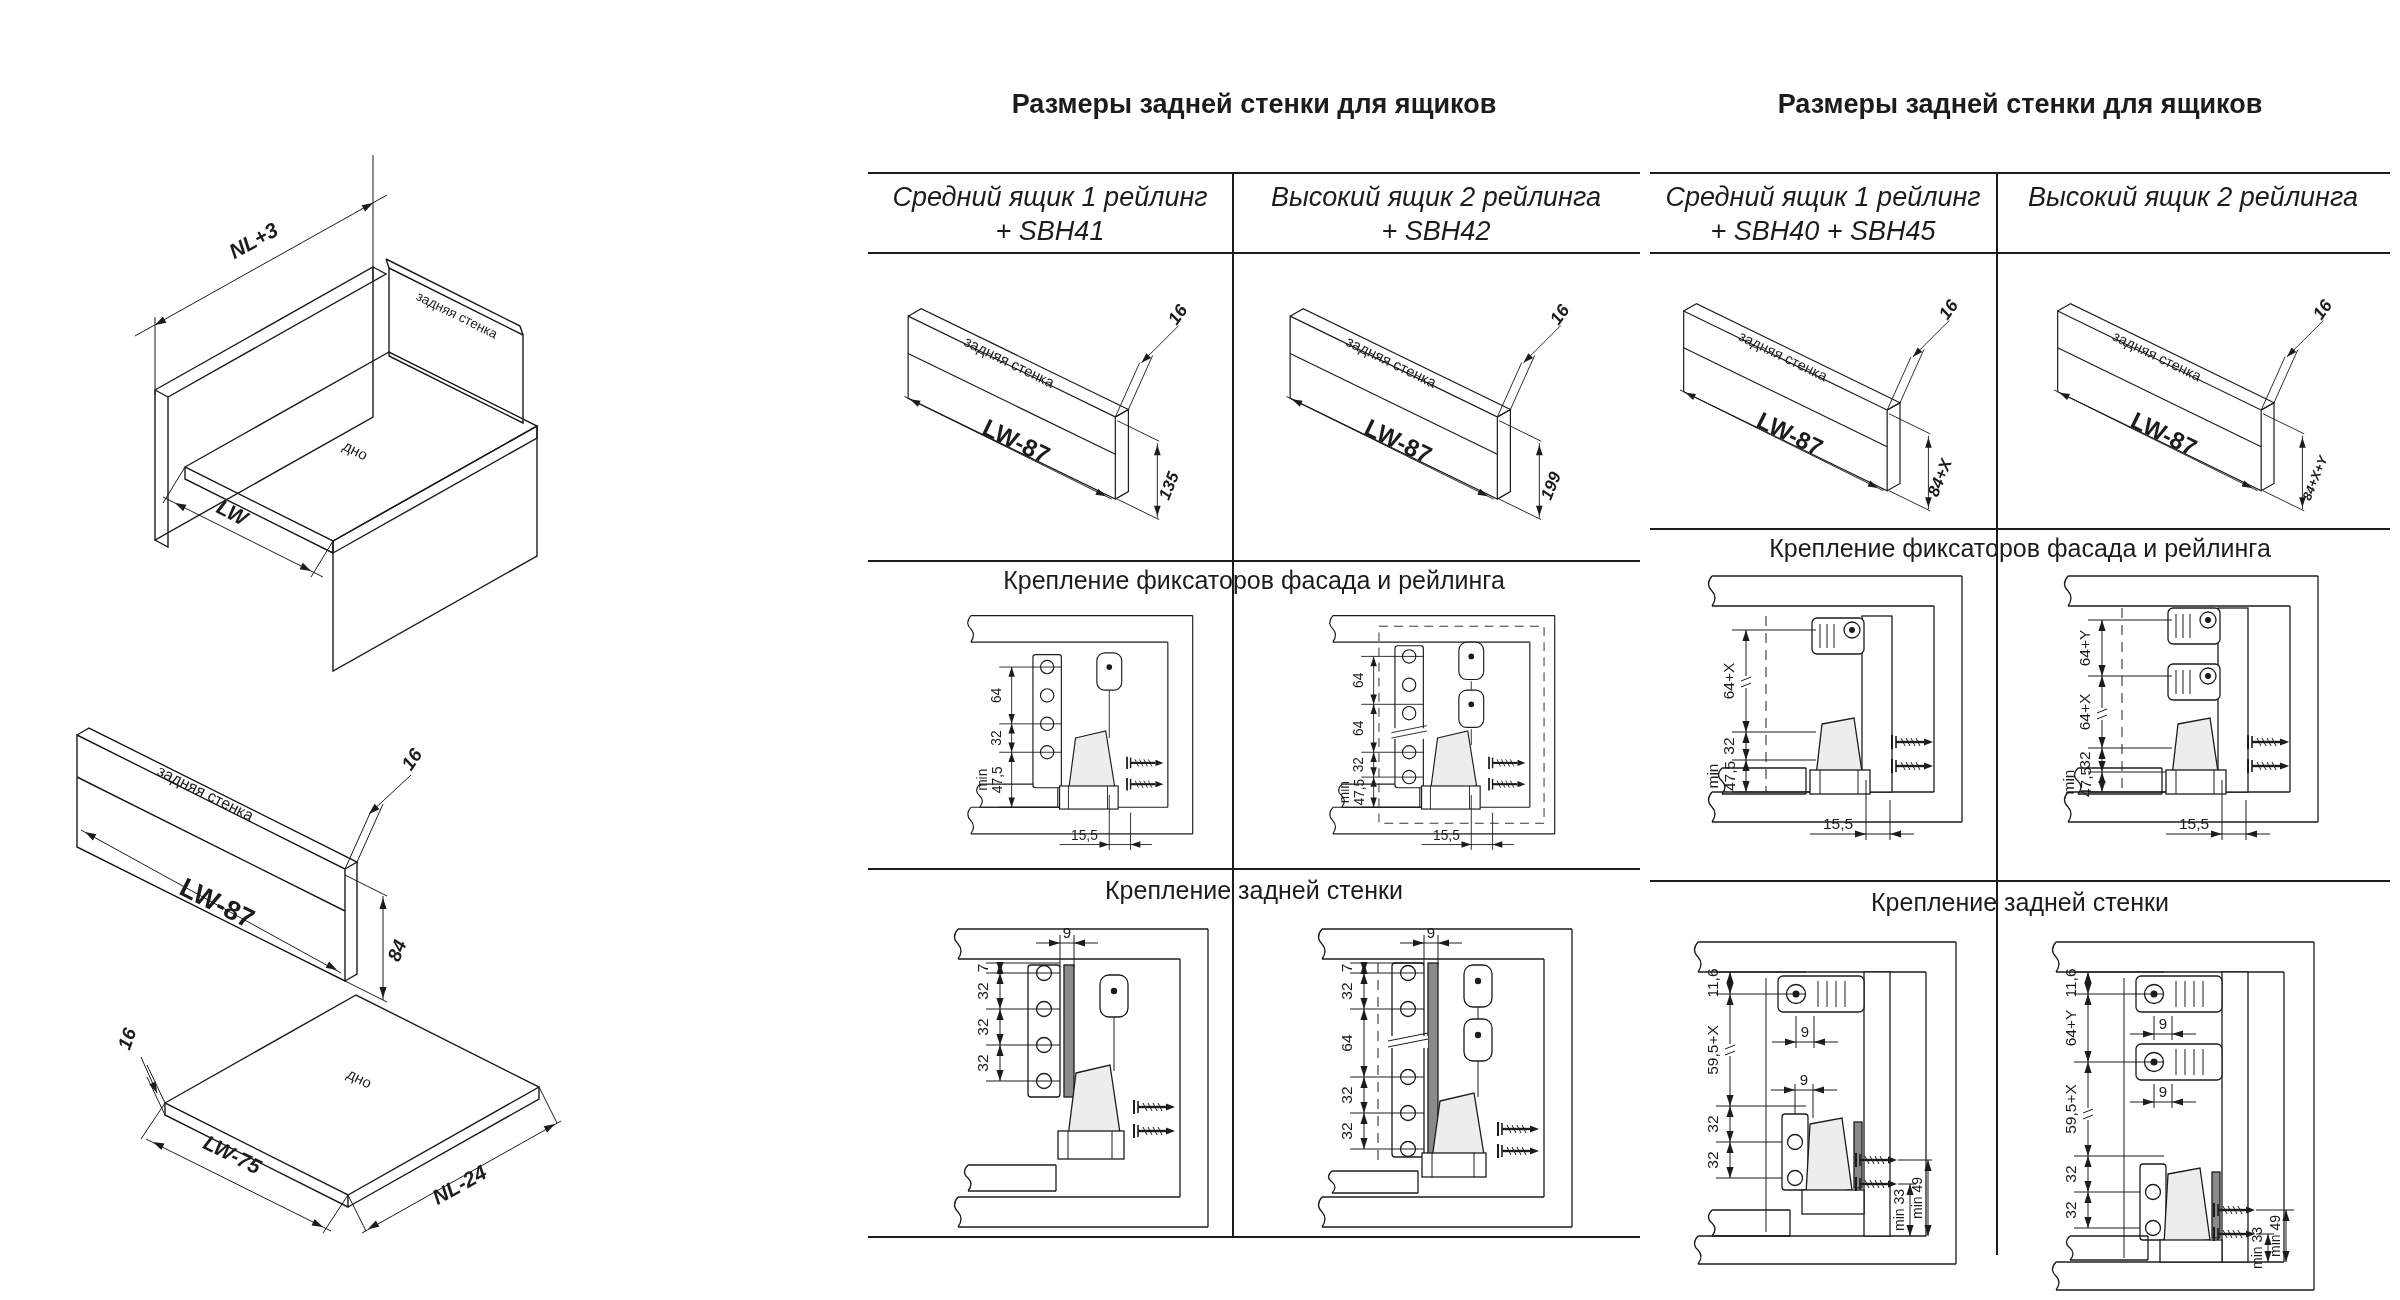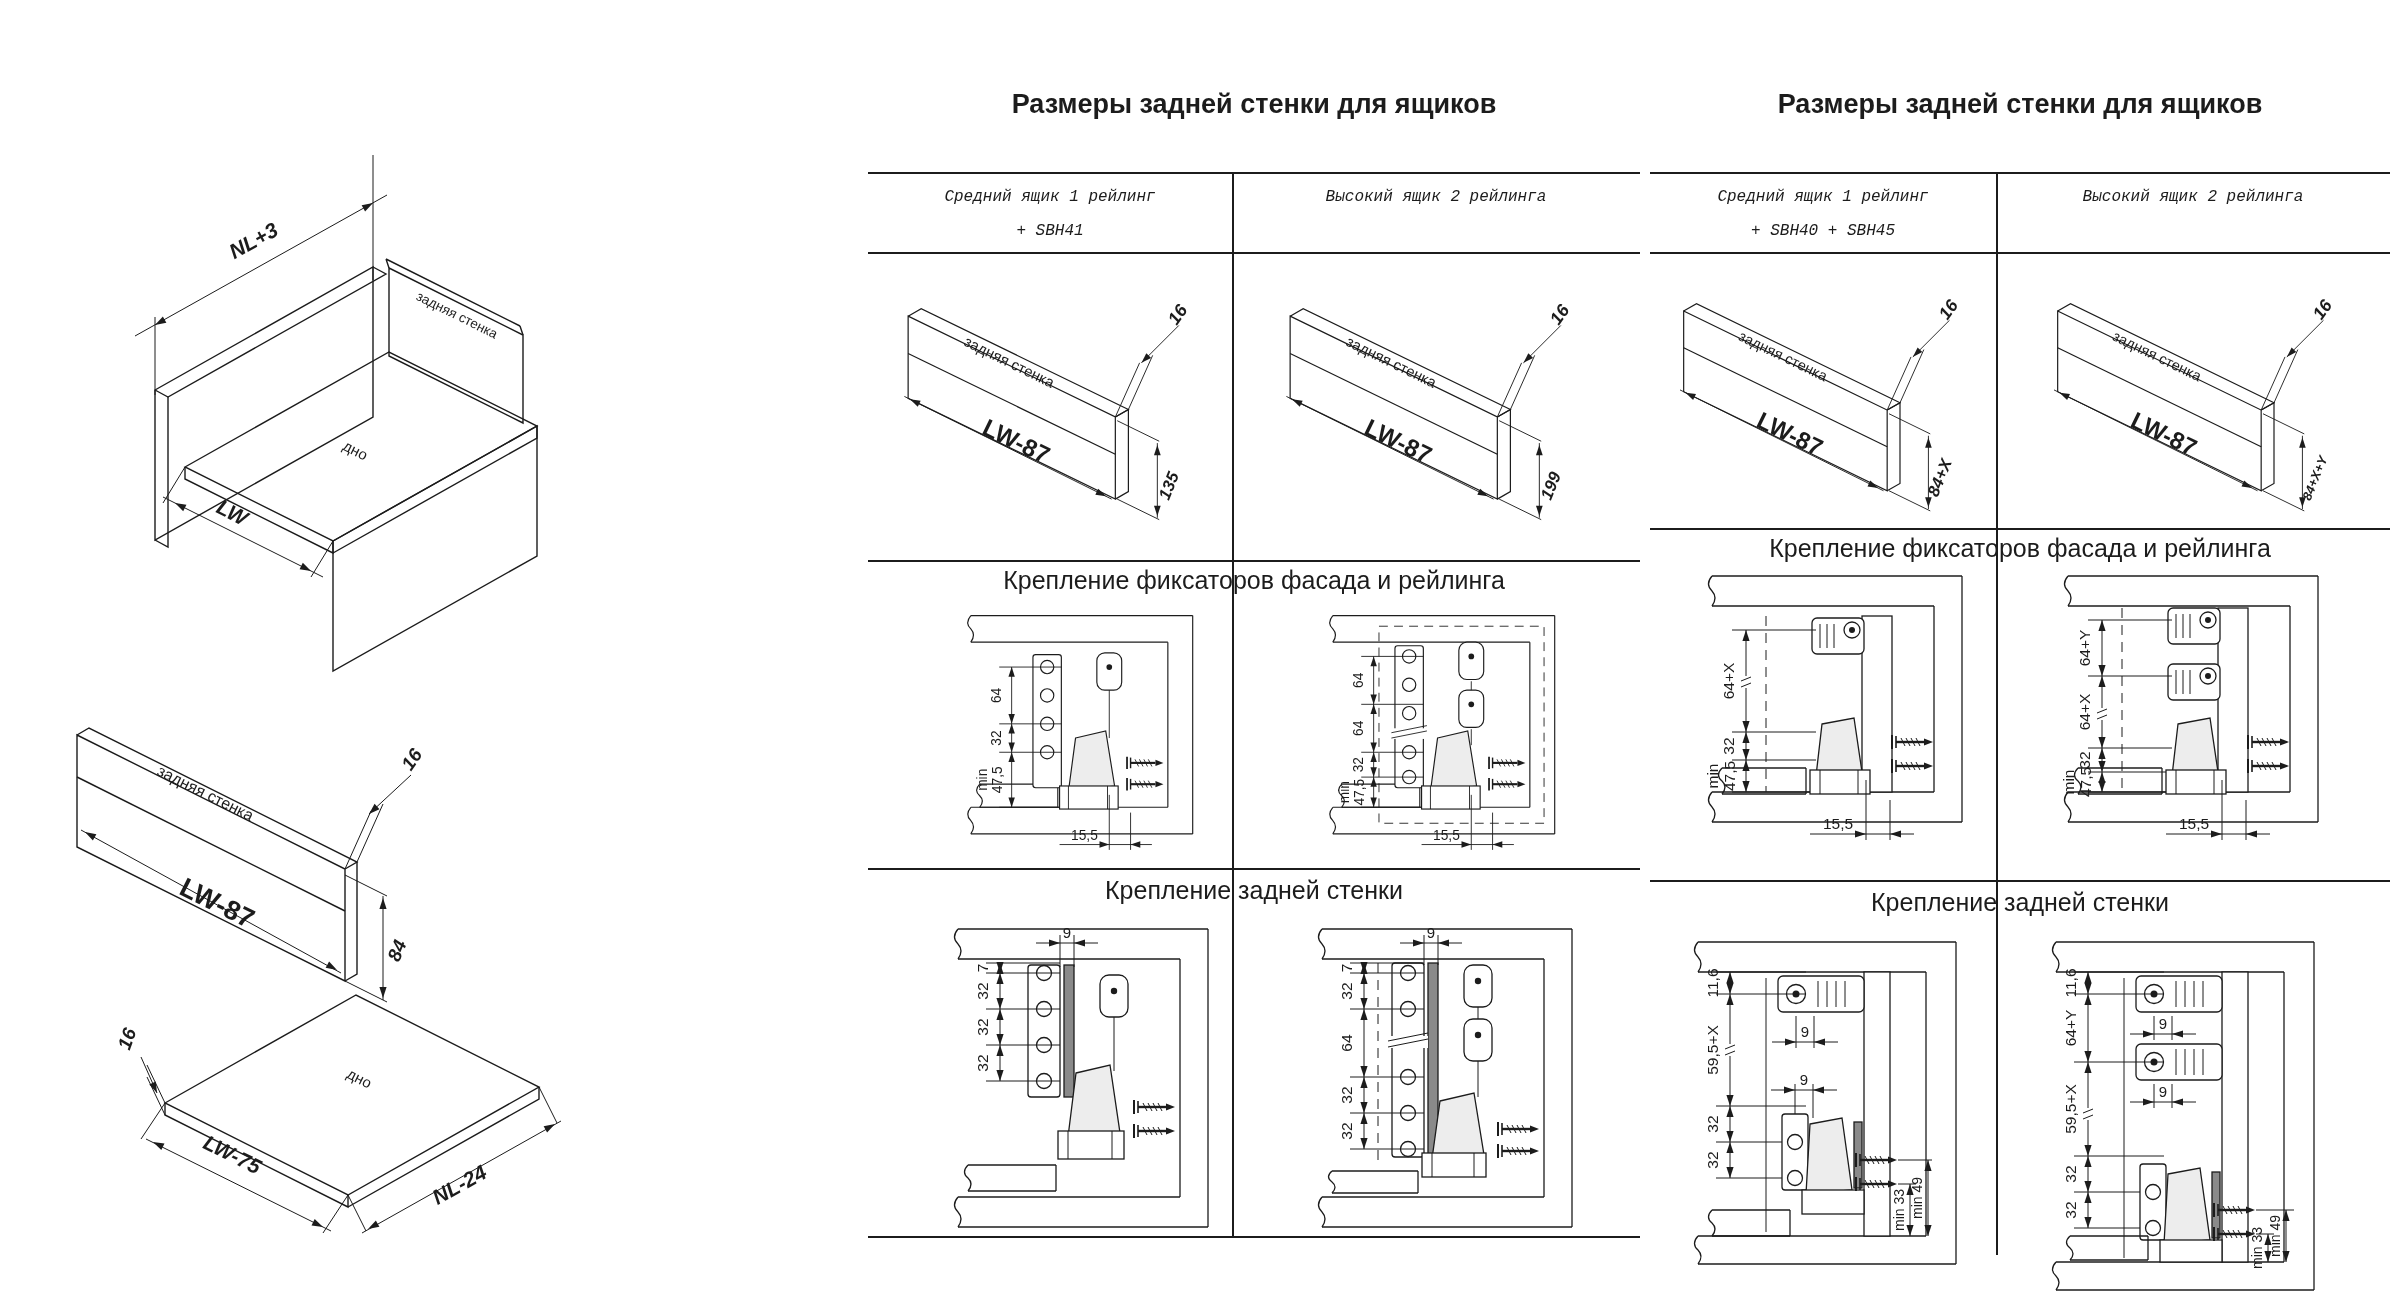--- a/index.html
+++ b/index.html
@@ -4,22 +4,22 @@
 <style>
   html,body{margin:0;padding:0;background:#ffffff;}
   body{width:2400px;height:1300px;position:relative;overflow:hidden;
        font-family:"Liberation Sans",sans-serif;color:#1c1c1c;}
   #canvas{position:absolute;inset:0;background:#fff;}
   .tbl{position:absolute;top:0;height:1300px;}
   .hline{position:absolute;left:0;right:0;height:2px;background:#1c1c1c;}
   .vline{position:absolute;width:2px;background:#1c1c1c;}
   .tbl-title{position:absolute;top:84px;width:100%;text-align:center;
              font-size:27px;font-weight:bold;line-height:40px;}
-  .colhdr{position:absolute;text-align:center;font-size:16px;font-style:italic;
-          line-height:34px;top:180px;font-family:Liberation Mono, monospace;}
+  .colhdr{position:absolute;text-align:center;font-size:27px;font-style:italic;
+          line-height:34px;top:180px;}
   .section-title{position:absolute;width:100%;text-align:center;font-size:25px;}
   svg{position:absolute;overflow:visible;}
   svg text{font-family:"Liberation Sans",sans-serif;fill:#1c1c1c;stroke:none;}
 </style>
 </head>
 <body>
 
 <div id="canvas">
 
   <svg id="left-svg" style="left:15px;top:35px" width="550" height="1245" viewBox="0 0 550 1245">
@@ -98,20 +98,21 @@
     <div class="tbl-title">
       <div>Размеры задней стенки для ящиков</div>
     </div>
     <div class="hline" style="top:172px"></div>
     <div class="colhdr" style="left:0;width:364px">
       <div>Средний ящик 1 рейлинг</div>
       <div>+ SBH41</div>
     </div>
     <div class="colhdr" style="left:364px;width:408px">
       <div>Высокий ящик 2 рейлинга</div>
+      <div>+ SBH42</div>
     </div>
     <div class="hline" style="top:252px"></div>
     <svg style="left:14px;top:260px" width="336" height="271" viewBox="0 0 360 290">
         <path d="M28,60 L250,168 L250,256 L28,148 Z" fill="none" stroke="#1c1c1c" stroke-width="1.3"></path>
         <path d="M28,60 L42,52 L264,160 L250,168" fill="none" stroke="#1c1c1c" stroke-width="1.3"></path>
         <path d="M250,168 L264,160 L264,248 L250,256" fill="none" stroke="#1c1c1c" stroke-width="1.3"></path>
         <line x1="28" y1="100" x2="250" y2="208" stroke="#1c1c1c" stroke-width="1.3"></line>
         <line x1="24" y1="146" x2="246" y2="256" stroke="#1c1c1c" stroke-width="1"></line>
         <polygon points="0,0 -11,3.6 -11,-3.6" transform="translate(30 149) rotate(206)" fill="#1c1c1c"></polygon>
         <polygon points="0,0 -11,3.6 -11,-3.6" transform="translate(240 253) rotate(26)" fill="#1c1c1c"></polygon>

